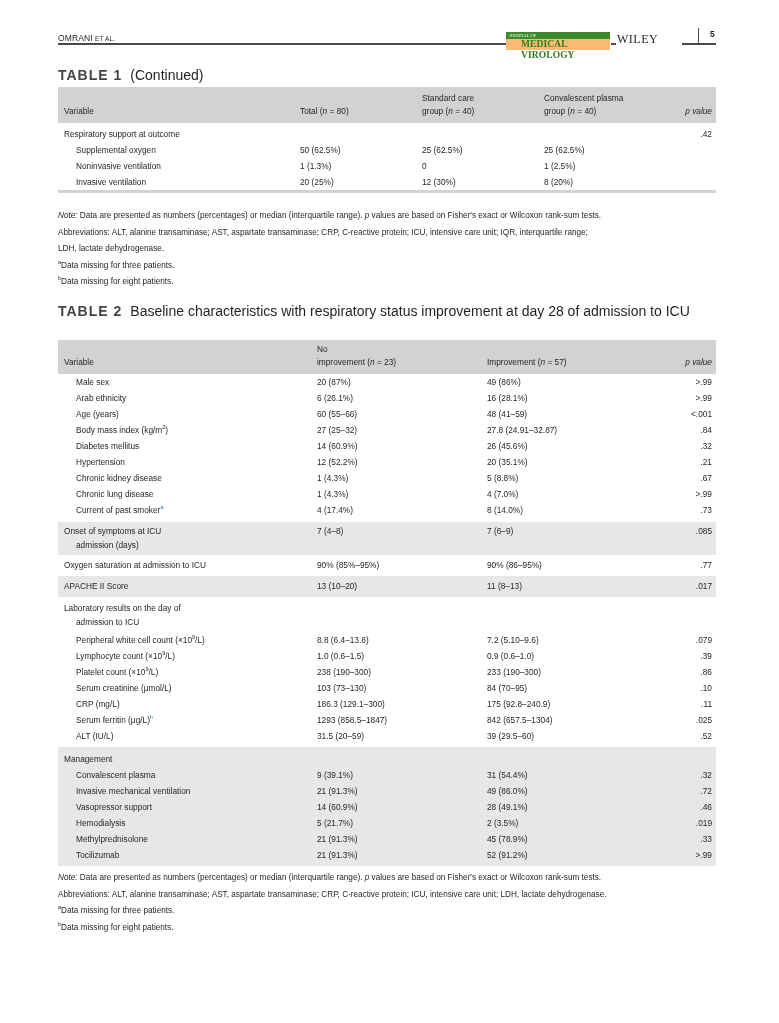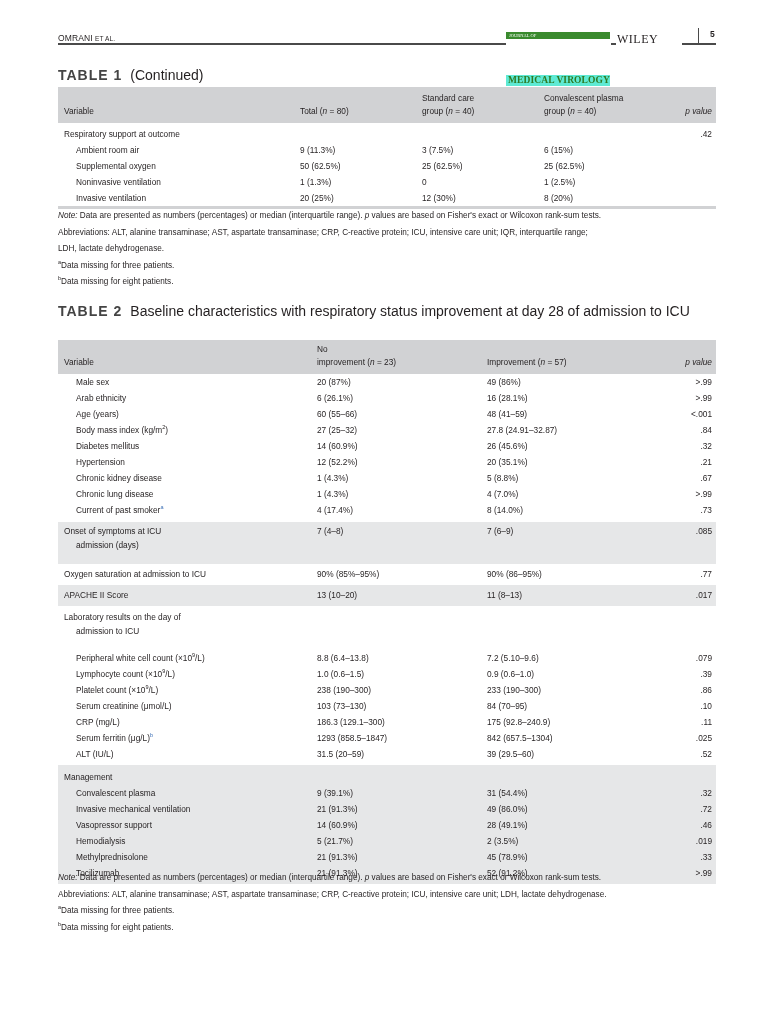--- a/index.html
+++ b/index.html
@@ -9,41 +9,41 @@
   }
 
   
   .running-header { position: absolute; left: 58px; top: 28px; width: 658px; height: 24px; }
   .author { position: absolute; left: 0; top: 5px; font-size: 8.5px; letter-spacing: 0.1px; }
   .author .sc { font-size: 6.5px; }
   .header-rule { position: absolute; left: 0; top: 15px; width: 448px; height: 2px; background: #4a4a4a; }
   .journal-logo { position: absolute; left: 448px; top: 4px; width: 104px; height: 18px; }
   .journal-top { position: absolute; left: 0; top: 0; width: 104px; height: 7px; background: #3a8a2e; color: #fff;
     font-family: "Liberation Serif", serif; font-size: 4.5px; line-height: 7px; padding-left: 3px; box-sizing: border-box; }
-  .journal-bottom { position: absolute; left: 0; top: 7px; width: 104px; height: 11px; background: #5eead4; color: #2f7a23;
-    font-family: "Liberation Serif", serif; font-weight: bold; font-size: 9.5px; line-height: 11px; padding-left: 2px; box-sizing: border-box; letter-spacing: 0.1px; margin-top: 36px; }
+  .journal-bottom { position: absolute; left: 0; top: 7px; width: 104px; height: 11px; background: #fdba74; color: #2f7a23;
+    font-family: "Liberation Serif", serif; font-weight: bold; font-size: 9.5px; line-height: 11px; padding-left: 15px; box-sizing: border-box; letter-spacing: 0.1px; }
   .wiley-dash { position: absolute; left: 553px; top: 15px; width: 5px; height: 2px; background: #4a4a4a; }
   .wiley { position: absolute; left: 559px; top: 4px; font-family: "Liberation Serif", serif; font-size: 12px; letter-spacing: 0.5px; color: #231f20; }
   .wiley-rule { position: absolute; left: 624px; top: 15px; width: 34px; height: 2px; background: #4a4a4a; }
   .page-bar { position: absolute; left: 640px; top: 0; width: 1px; height: 15px; background: #4a4a4a; }
   .page-num { position: absolute; left: 652px; top: 1px; font-size: 8.5px; font-weight: bold; }
 
   
   .caption { position: absolute; left: 58px; font-size: 14px; }
   .caption .lbl { font-weight: bold; letter-spacing: 1px; color: #444; margin-right: 8px; }
 
   table { border-collapse: collapse; position: absolute; left: 58px; width: 658px; font-size: 8.3px; color: #231f20; }
   th { font-weight: normal; text-align: left; vertical-align: bottom; padding: 0 0 5px 6px; line-height: 13px; }
   td { padding: 0 0 0 6px; height: 16px; line-height: 16px; vertical-align: top; }
   td.ind { padding-left: 18px; }
   td.pv, th.pv { text-align: right; padding-right: 4px; }
   thead tr { background: #d1d2d4; }
   .shade { background: #e6e7e8; }
   tr.bottom-rule td { border-bottom: 3px solid #d1d2d4; }
-  td.wrap2 { line-height: 14px; padding-top: 2px; padding-bottom: 12px; }
+  td.wrap2 { line-height: 14px; padding-top: 2px; padding-bottom: 3px; }
   td.wrap2 .cont { padding-left: 12px; }
   sup { font-size: 5.5px; line-height: 0; }
   sup.link { color: #3b6fb6; }
   i { font-style: italic; }
 
   .notes { position: absolute; left: 58px; width: 664px; font-size: 8.2px; line-height: 16.5px; color: #231f20; }
   .notes div { white-space: nowrap; }
 </style>
 </head>
 <body>
@@ -85,27 +85,20 @@
   </thead>
   <tbody>
     <tr style="height:19px;">
       <td style="padding-top:3px;">Respiratory support at outcome</td>
       <td></td>
         <td></td>
         <td></td>
       <td class="pv" style="padding-top:3px;">.42</td>
     </tr>
     <tr>
-      <td class="ind">Ambient room air</td>
-      <td>9 (11.3%)</td>
-      <td>3 (7.5%)</td>
-      <td>6 (15%)</td>
-      <td></td>
-    </tr>
-    <tr>
       <td class="ind">Supplemental oxygen</td>
       <td>50 (62.5%)</td>
       <td>25 (62.5%)</td>
       <td>25 (62.5%)</td>
       <td></td>
     </tr>
     <tr>
       <td class="ind">Noninvasive ventilation</td>
       <td>1 (1.3%)</td>
       <td>0</td>

